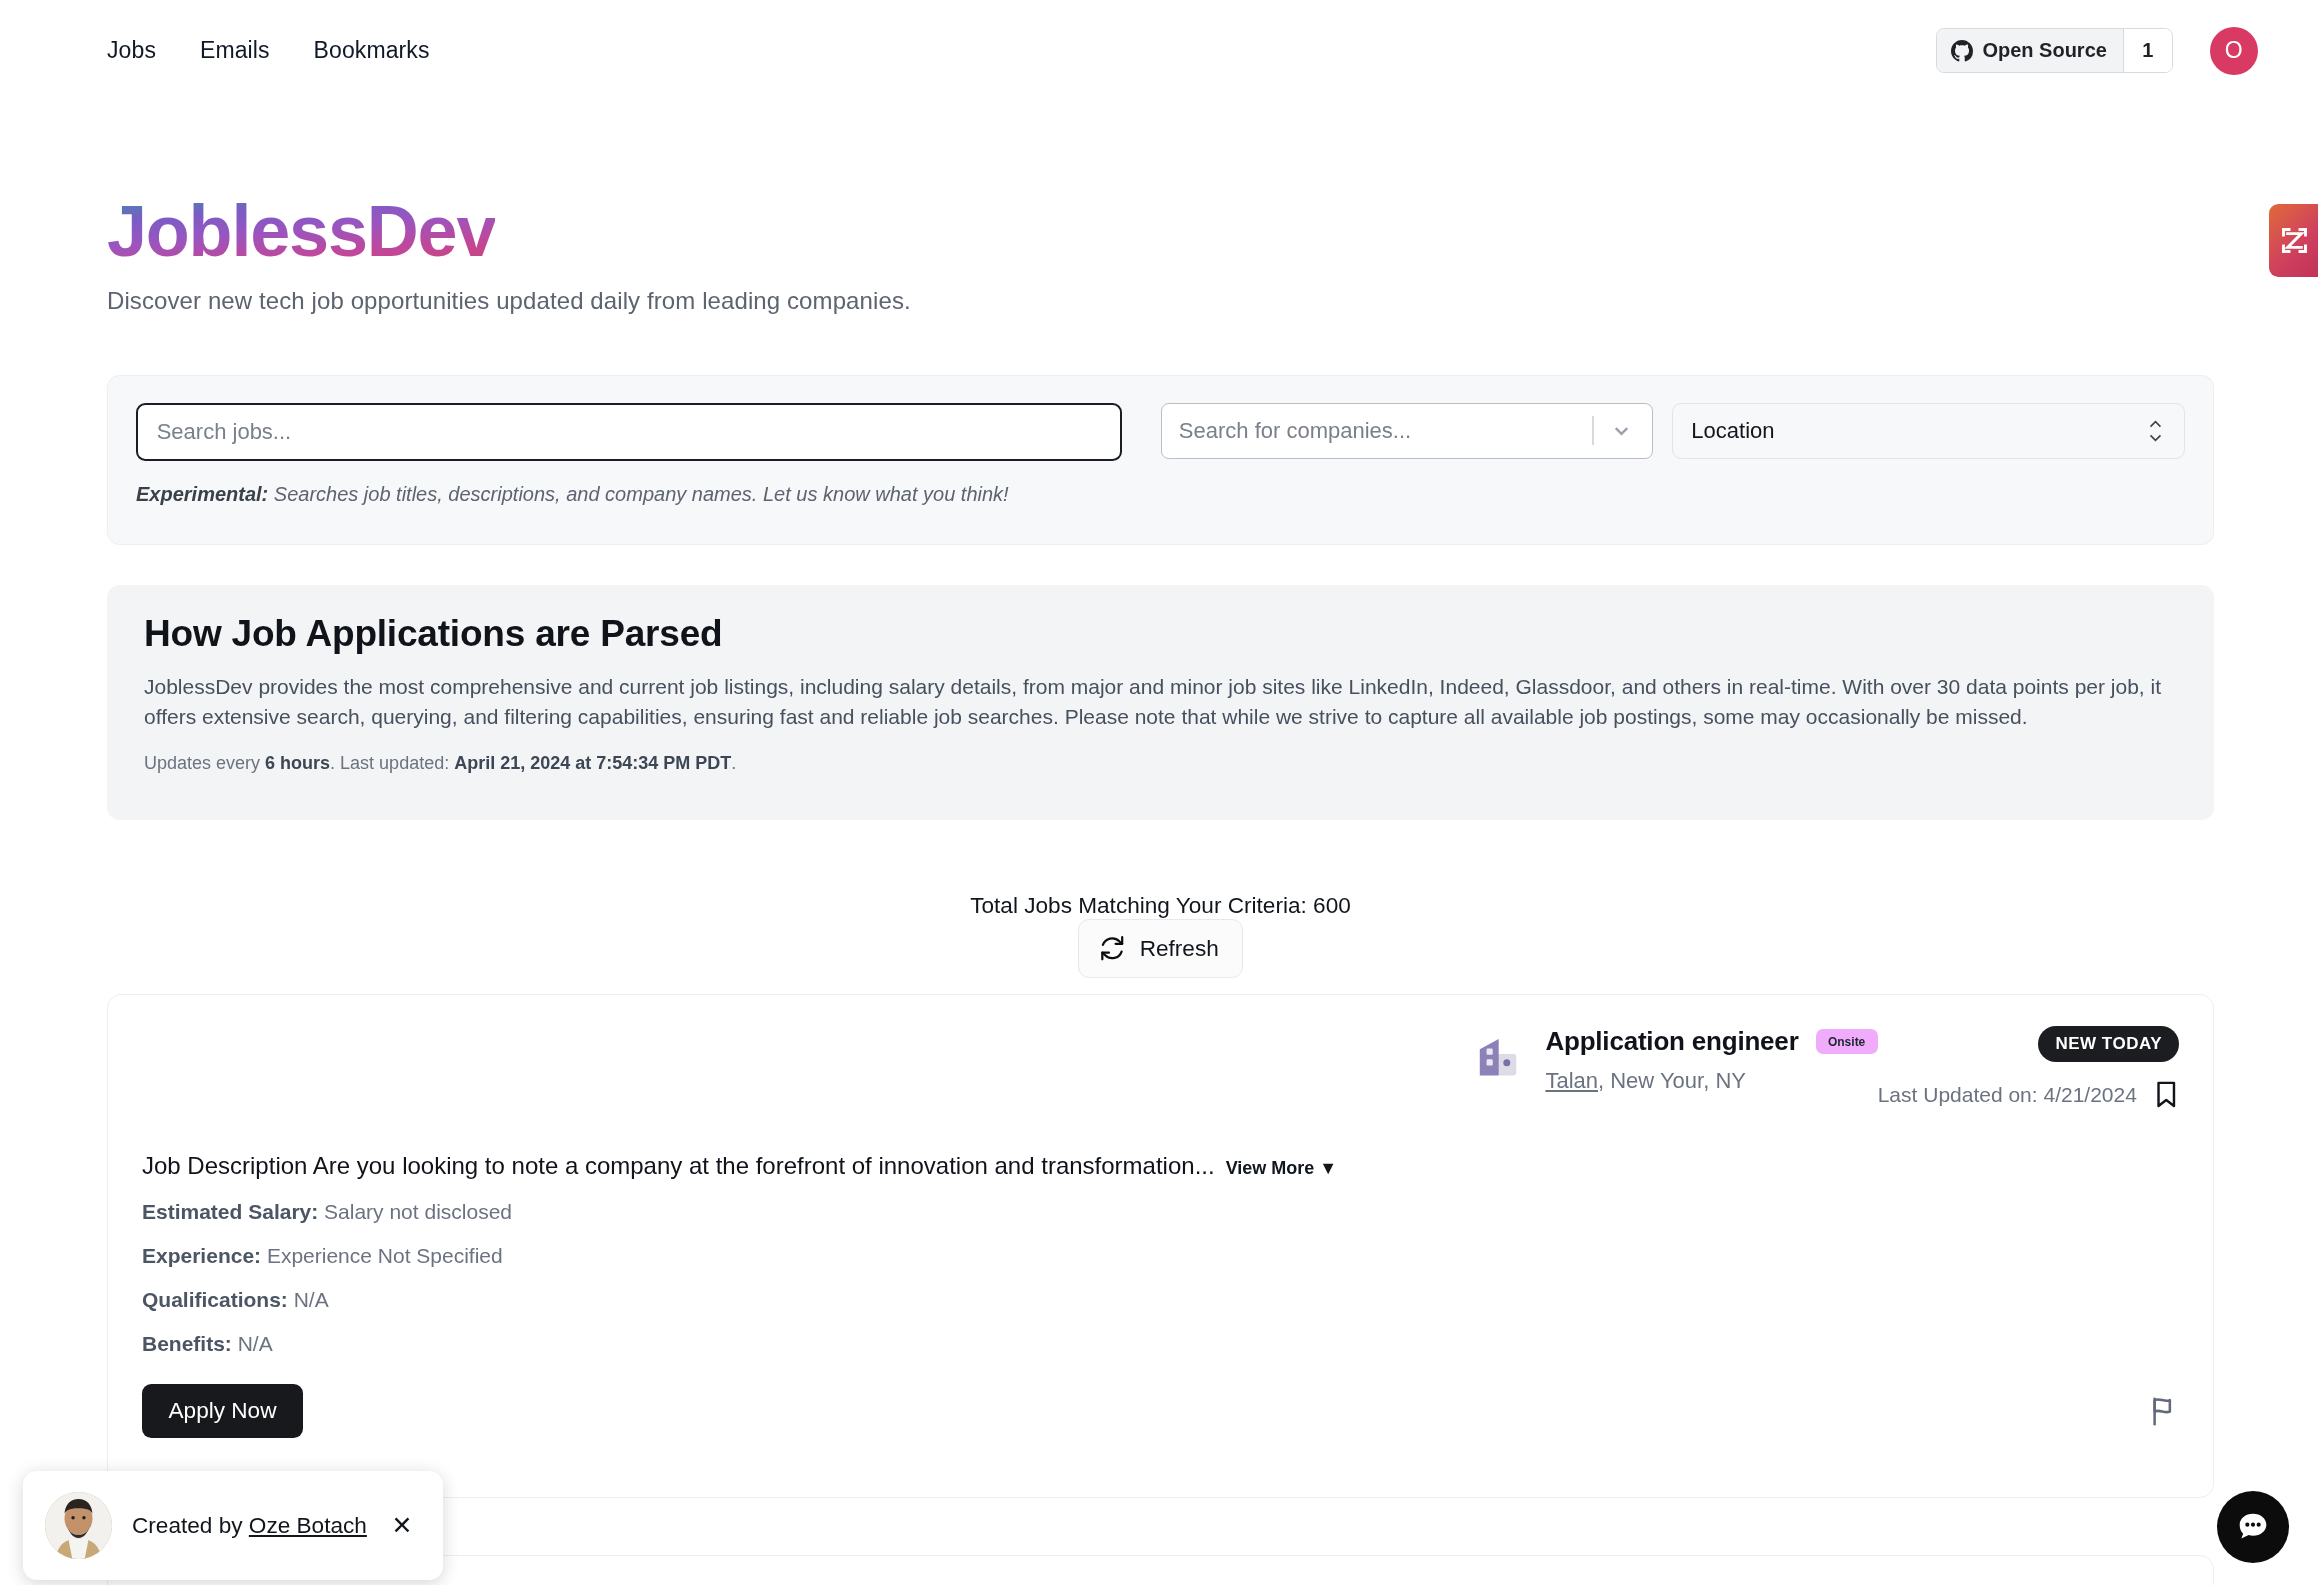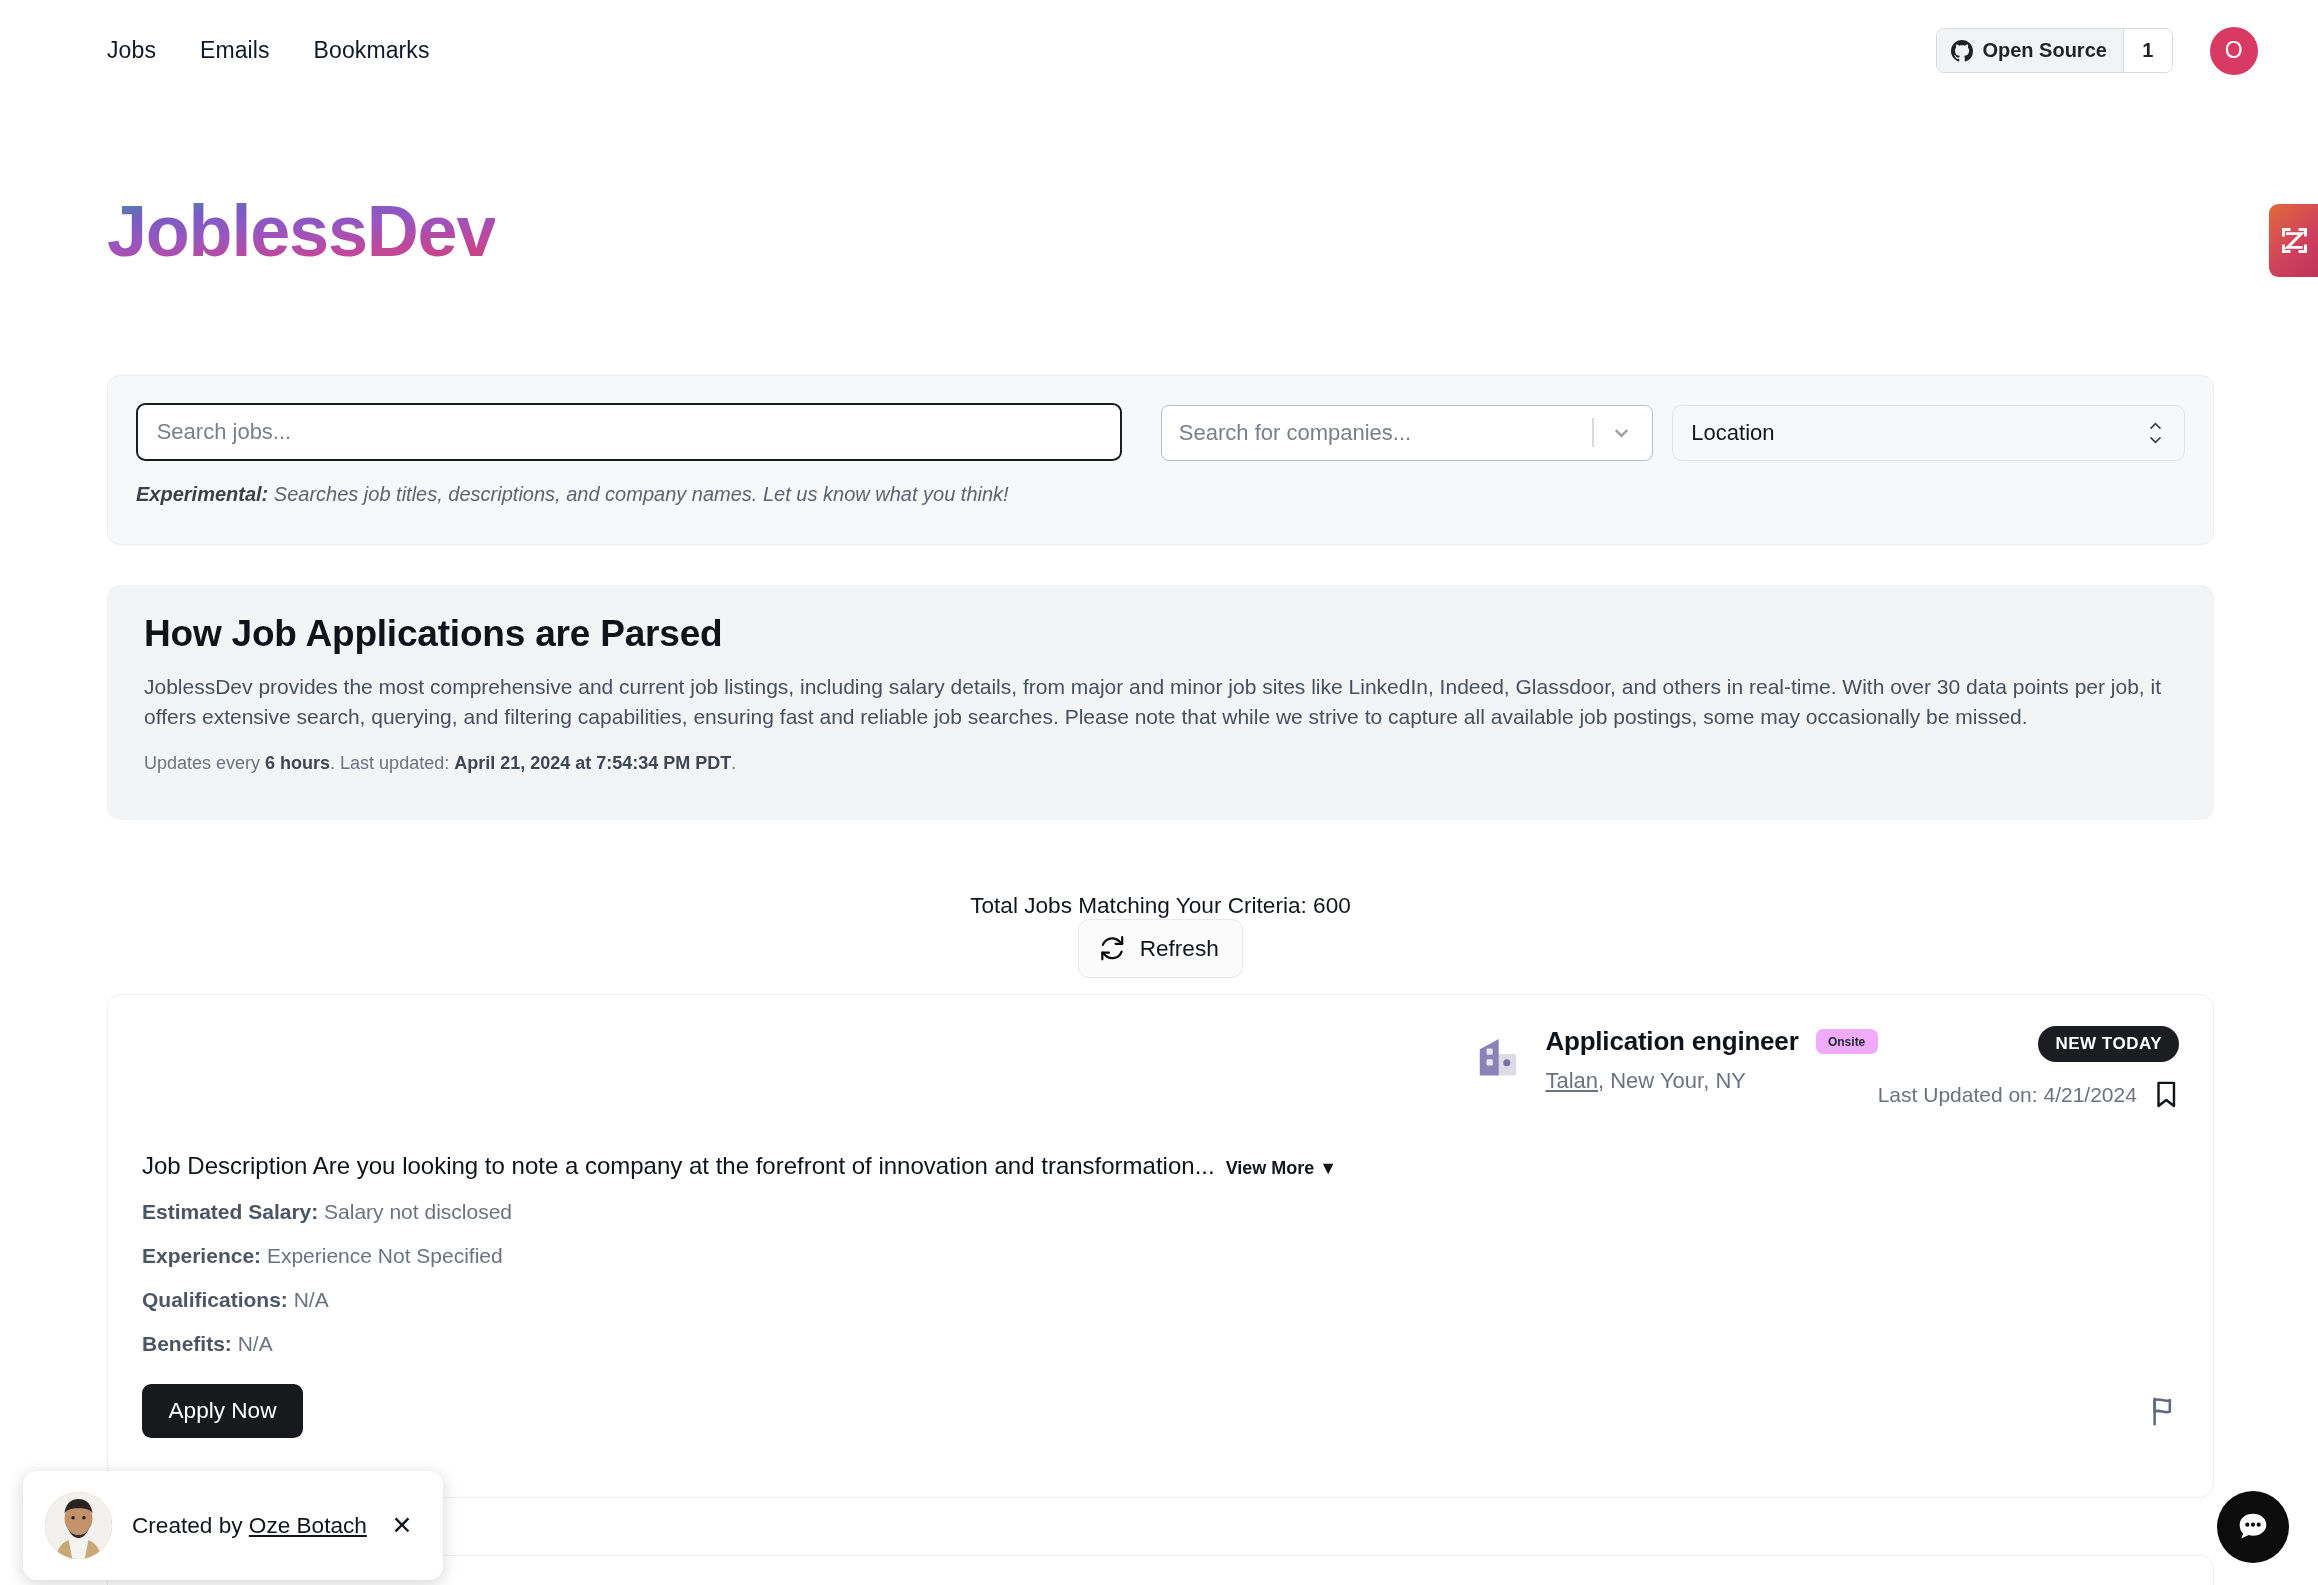--- a/index.html
+++ b/index.html
@@ -58,21 +58,21 @@
   .tagline {
     margin-top: 20px; font-size: 24px; color: #5d6470; letter-spacing: 0.1px;
   }
 
   
   .search-panel {
     position: absolute; top: 375px; left: 107px; width: 2107px; height: 170px;
     background: #f7f8fa; border: 0.8px solid #eceef1; border-radius: 12.4px;
     padding: 26.5px 28px 0 28px;
   }
-  .search-row { display: flex; align-items: flex-end; gap: 19px; }
+  .search-row { display: flex; align-items: flex-start; gap: 19px; }
   .input-jobs {
     width: 1011px; height: 58px;
     border: 2.3px solid #1a1d21; border-radius: 9.3px; background: #fff;
     padding: 0 18.7px; font-size: 22px; color: #111; outline: none;
     font-family: "Liberation Sans", sans-serif;
   }
   .input-jobs::placeholder { color: #7a8089; }
   .select-company {
     position: relative; width: 504px; height: 56px;
     border: 1.6px solid #b9bec5; border-radius: 7.8px; background: #fff;
@@ -225,20 +225,21 @@
           <span>Open Source</span>
         </div>
         <div class="gh-count">1</div>
       </div>
       <div class="avatar-circle">O</div>
     </div>
   </div>
 
   <div class="hero">
     <div class="logo">JoblessDev</div>
+    <div class="tagline">Discover new tech job opportunities updated daily from leading companies.</div>
   </div>
 
   <div class="search-panel">
     <div class="search-row">
       <input class="input-jobs" placeholder="Search jobs..." style="">
       <div class="select-company">
         <span class="ph">Search for companies...</span>
         <div class="sc-sep"></div>
         <div class="sc-arrow">
           <svg width="23" height="23" viewBox="0 0 24 24" fill="none" stroke="#9aa1a9" stroke-width="2.4">

